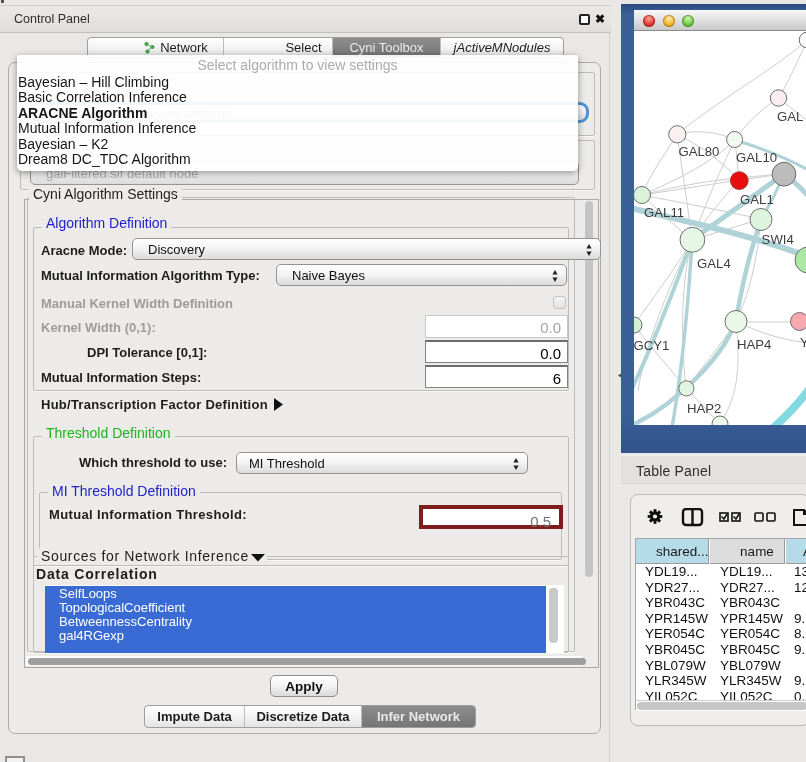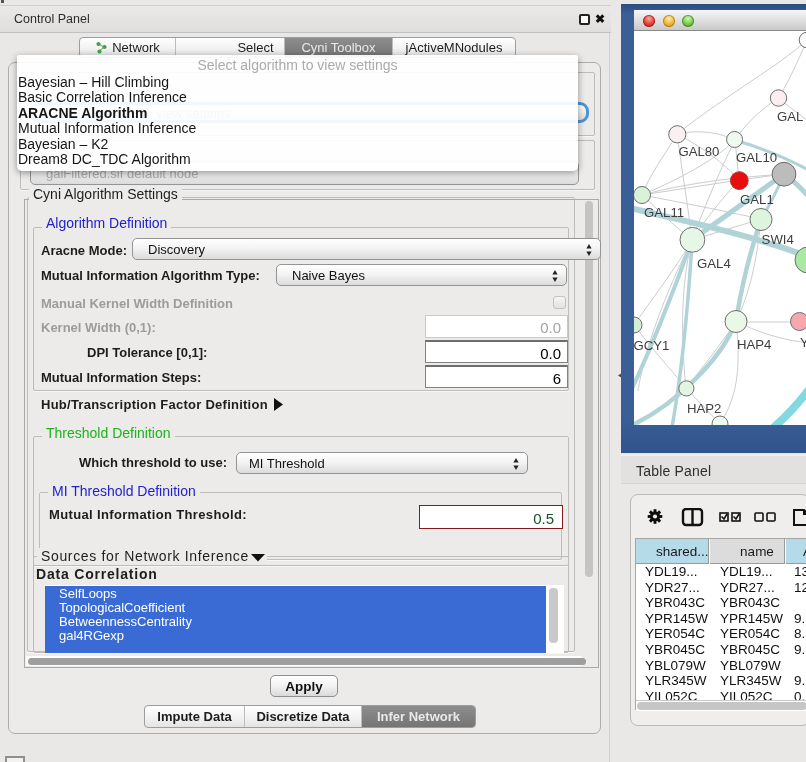--- a/index.html
+++ b/index.html
@@ -54,31 +54,31 @@
 <div class="groupbox" style="left:20px;top:72px;width:575px;height:64px;"></div>
 <div class="groupbox" style="left:20px;top:140px;width:575px;height:50px;"></div>
 
 <div class="abs" style="left:30px;top:102px;width:559px;height:21px;border:3px solid #4D94D5;border-radius:9px;background:linear-gradient(#FFF,#DDD);"></div>
 <div class="abs" style="left:45px;top:106px;font-size:13px;color:#8A8A8A;">Select algorithm to view settings</div>
 
 <div class="combo" style="left:30px;top:161px;width:549px;height:24px;">
     <span class="txt" style="color:#ADADAD;top:4px;">galFiltered.sif default node</span>
   </div>
 
-<div class="seg" style="left:79px;top:37px;height:21px;">
+<div class="seg" style="left:87px;top:37px;height:21px;padding-left:40px;">
   <div class="it" style="width:96px;"><svg width="13" height="13" viewBox="0 0 13 13" style="margin-right:4px;">
         <path d="M3.5 3 L9 6 L4.5 10" stroke="#888" fill="none" stroke-width="1"></path>
         <circle cx="3.5" cy="3" r="2.1" fill="#3FA33F"></circle>
         <circle cx="9.5" cy="6" r="2.1" fill="#3FA33F"></circle>
         <circle cx="4.5" cy="10.5" r="2.1" fill="#3FA33F"></circle>
       </svg>Network</div>
   <div class="it" style="width:51px;margin-top:35px;">Style</div>
   <div class="it" style="width:58px;">Select</div>
   <div class="it sel" style="width:108px;">Cyni Toolbox</div>
-  <div class="it" style="width:122px;">jActiveMNodules</div>
+  <div class="it" style="width:122px;font-style:italic;">jActiveMNodules</div>
 </div>
 
 <div class="abs" id="dropdown">
   <div class="ph">Select algorithm to view settings</div>
   <div class="row">Bayesian – Hill Climbing</div>
   <div class="row">Basic Correlation Inference</div>
   <div class="row" style="font-weight:bold;">ARACNE Algorithm</div>
   <div class="row">Mutual Information Inference</div>
   <div class="row">Bayesian – K2</div>
   <div class="row">Dream8 DC_TDC Algorithm</div>
@@ -140,21 +140,21 @@
     <svg class="arr" viewBox="0 0 6 12">
       <path d="M3 0 L5.6 4.4 L0.4 4.4 Z" fill="#222"></path>
       <path d="M3 12 L5.6 7.6 L0.4 7.6 Z" fill="#222"></path>
     </svg>
   </div>
 
 <div class="groupbox" style="left:39px;top:492px;width:523px;height:68px;"></div>
 <div class="grouplabel" style="left:48px;top:483px;color:#2222CC;">MI Threshold Definition</div>
 
 <div class="blbl" style="left:49px;top:507px;letter-spacing:0.35px;">Mutual Information Threshold:</div>
-<div class="field" style="left:419px;top:505px;width:144px;height:24px;border:1px solid #7f1d1d;color:#14532d;padding:4px 8px 0 0;">0.5</div>
+<div class="field" style="left:419px;top:505px;width:144px;height:24px;border:4px solid #7f1d1d;color:#737373;padding:4px 8px 0 0;">0.5</div>
 
 <div class="groupbox" style="left:33px;top:556px;width:536px;height:97px;"></div>
 <div class="grouplabel" style="left:37px;top:548px;font-size:14px;letter-spacing:0.65px;">Sources for Network Inference &nbsp;&nbsp;</div>
 <svg class="abs" style="left:251px;top:553px;z-index:5;" width="14" height="9" viewBox="0 0 14 9">
     <path d="M0 1 L14 1 L7 8.5 Z" fill="#111"></path>
   </svg>
 
 <div class="blbl" style="left:36px;top:566px;font-size:14px;letter-spacing:0.8px;">Data Correlation</div>
 
 <div class="abs" style="left:45px;top:585px;width:519px;height:68px;background:#FFF;">

